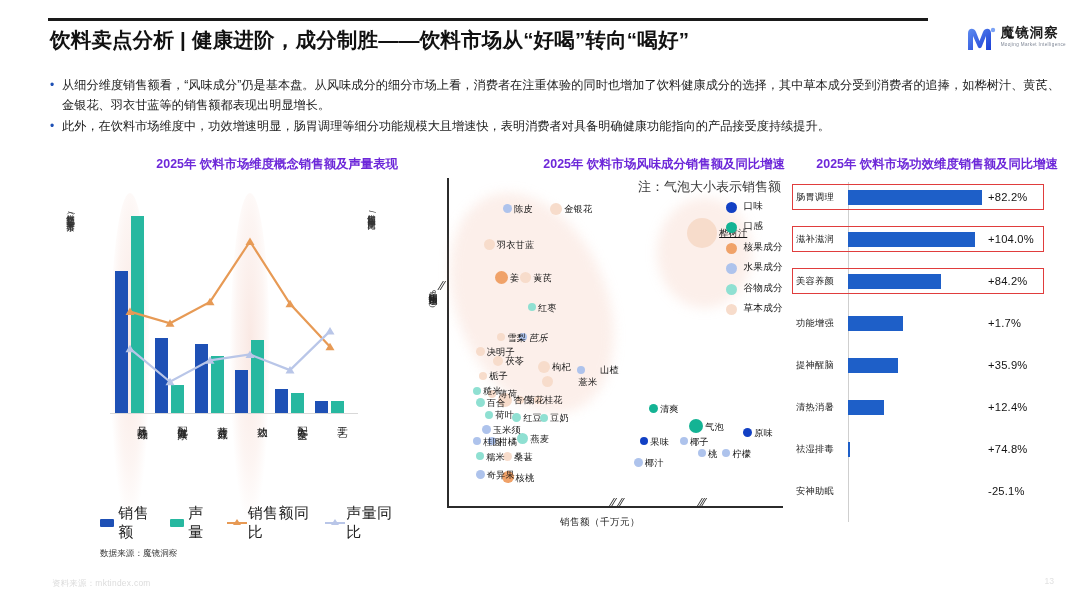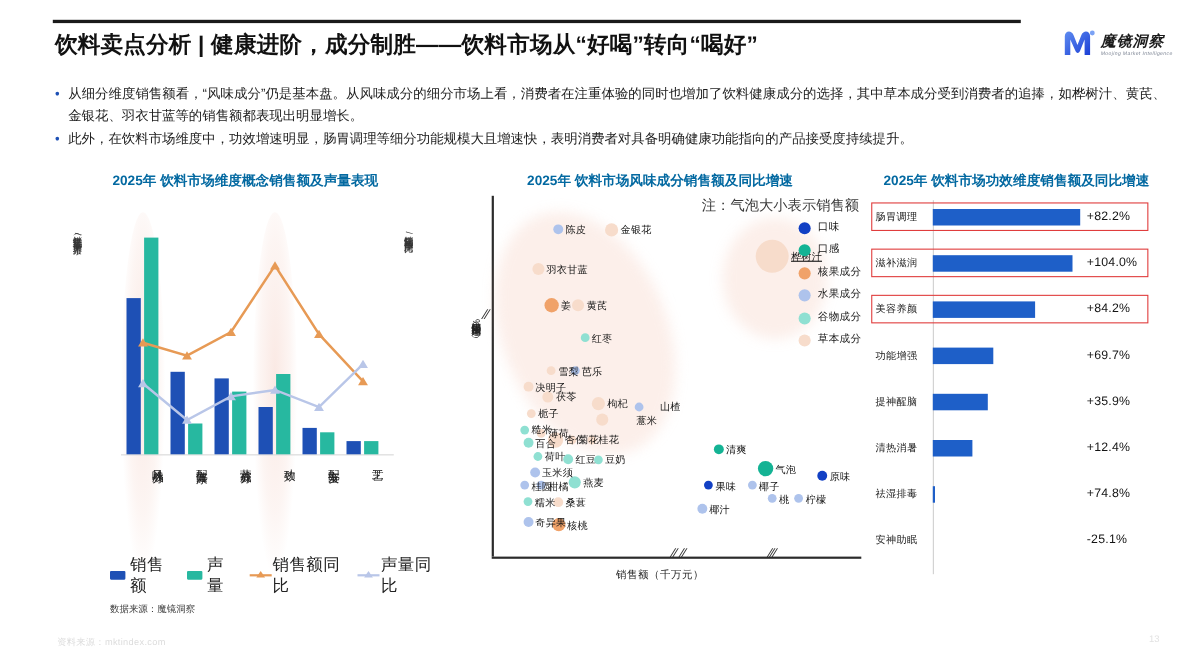--- a/index.html
+++ b/index.html
@@ -17,40 +17,40 @@
   }
   #title-rule {
     position: absolute; left: 48px; top: 18px; width: 880px; height: 3px;
     background: #1a1a1a;
   }
   #page-title {
     position: absolute; left: 50px; top: 26px;
     font-size: 20.5px; font-weight: bold; color: #111; letter-spacing: .2px;
     white-space: nowrap;
   }
-  #logo { position: absolute; right: 14px; top: 26px; display: flex; align-items: flex-end; gap: 5px; font-style: italic; }
+  #logo { position: absolute; right: 14px; top: 26px; display: flex; align-items: flex-start; gap: 5px; }
   #logo-mark { width: 30px; height: 26px; }
   #logo-text { display: flex; flex-direction: column; line-height: 1; }
   #logo-cn { font-size: 13.5px; font-weight: bold; color: #1b1b1b; letter-spacing: 1px; }
   #logo-en { font-size: 4.6px; color: #7f8796; letter-spacing: .35px; margin-top: 3px; }
 
   
   #bullets { position: absolute; left: 48px; top: 76px; width: 1012px; }
   .bullet { display: flex; align-items: flex-start; margin-bottom: 2px; }
   .bullet-dot {
     flex: 0 0 auto; width: 14px; color: #1e50b5; font-size: 12px; line-height: 19px;
     text-align: left; padding-left: 2px;
   }
   .bullet-text {
     font-size: 12.2px; line-height: 19.5px; color: #1c1c1c; text-align: justify;
   }
 
   
   .panel-title {
-    font-size: 12.4px; font-weight: bold; color: #0369a1; text-align: center;
+    font-size: 12.4px; font-weight: bold; color: #6d28d9; text-align: right;
     white-space: nowrap;
   }
 
   
   #chart1 { position: absolute; left: 48px; top: 156px; width: 350px; height: 400px; }
   #c1-title { position: absolute; left: 0; top: 0; width: 350px; }
   #c1-ytitle-l {
     position: absolute; left: 6px; top: 52px; width: 22px;
     writing-mode: vertical-rl; font-size: 8.5px; color: #333; letter-spacing: .5px;
     line-height: 11px; height: 230px;
@@ -300,21 +300,21 @@
       <div class="bub-lbl" style="left: 272.12px; top: 49.24px; text-decoration: underline;">桦树汁</div>
       <div class="bub" style="left: 47.98px; top: 92.94px; width: 13px; height: 13px; background: rgb(240, 162, 105);"></div>
       <div class="bub-lbl" style="left: 62.98px; top: 93.94px;">姜</div>
       <div class="bub" style="left: 73.3px; top: 93.94px; width: 11px; height: 11px; background: rgb(247, 220, 203);"></div>
       <div class="bub-lbl" style="left: 86.3px; top: 93.94px;">黄芪</div>
       <div class="bub" style="left: 80.88px; top: 125.24px; width: 8px; height: 8px; background: rgb(143, 224, 210);"></div>
       <div class="bub-lbl" style="left: 90.88px; top: 123.74px;">红枣</div>
       <div class="bub" style="left: 50.48px; top: 155.04px; width: 8px; height: 8px; background: rgb(247, 220, 203);"></div>
       <div class="bub-lbl" style="left: 60.48px; top: 153.54px;">雪梨</div>
       <div class="bub" style="left: 71.76px; top: 155.04px; width: 8px; height: 8px; background: rgb(174, 195, 236);"></div>
-      <div class="bub-lbl" style="left: 81.76px; top: 153.54px;">芭乐</div>
+      <div class="bub-lbl" style="left: 81.76px; top: 153.54px; font-style: italic;">芭乐</div>
       <div class="bub" style="left: 28.7px; top: 169.44px; width: 9px; height: 9px; background: rgb(247, 220, 203);"></div>
       <div class="bub-lbl" style="left: 39.7px; top: 168.44px;">决明子</div>
       <div class="bub" style="left: 46.44px; top: 177.88px; width: 10px; height: 10px; background: rgb(247, 220, 203);"></div>
       <div class="bub-lbl" style="left: 58.44px; top: 177.38px;">茯苓</div>
       <div class="bub" style="left: 91.04px; top: 182.84px; width: 12px; height: 12px; background: rgb(247, 220, 203);"></div>
       <div class="bub-lbl" style="left: 105.04px; top: 183.34px;">枸杞</div>
       <div class="bub" style="left: 129.52px; top: 187.82px; width: 8px; height: 8px; background: rgb(174, 195, 236);"></div>
       <div class="bub-lbl" style="left: 153px; top: 186.32px;">山楂</div>
       <div class="bub" style="left: 94.58px; top: 198.24px; width: 11px; height: 11px; background: rgb(247, 220, 203);"></div>
       <div class="bub-lbl" style="left: 107.58px; top: 198.24px; margin-left: 24px;">薏米</div>
@@ -417,21 +417,21 @@
       <div class="c3-hl" style="top: 44px; border-color: rgb(224, 61, 61);"></div>
       <div class="c3-row" style="top: 86px;">
         <div class="c3-label">美容养颜</div>
         <div class="c3-bar" style="width: 93.1186px; background: rgb(30, 95, 200);"></div>
         <div class="c3-val">+84.2%</div>
       </div>
       <div class="c3-hl" style="top: 86px; border-color: rgb(224, 61, 61);"></div>
       <div class="c3-row" style="top: 128px;">
         <div class="c3-label">功能增强</div>
         <div class="c3-bar" style="width: 54.5085px; background: rgb(30, 95, 200);"></div>
-        <div class="c3-val">+69.7%</div>
+        <div class="c3-val">+1.7%</div>
       </div>
       <div class="c3-row" style="top: 170px;">
         <div class="c3-label">提神醒脑</div>
         <div class="c3-bar" style="width: 49.9661px; background: rgb(30, 95, 200);"></div>
         <div class="c3-val">+35.9%</div>
       </div>
       <div class="c3-row" style="top: 212px;">
         <div class="c3-label">清热消暑</div>
         <div class="c3-bar" style="width: 36.339px; background: rgb(30, 95, 200);"></div>
         <div class="c3-val">+12.4%</div>

